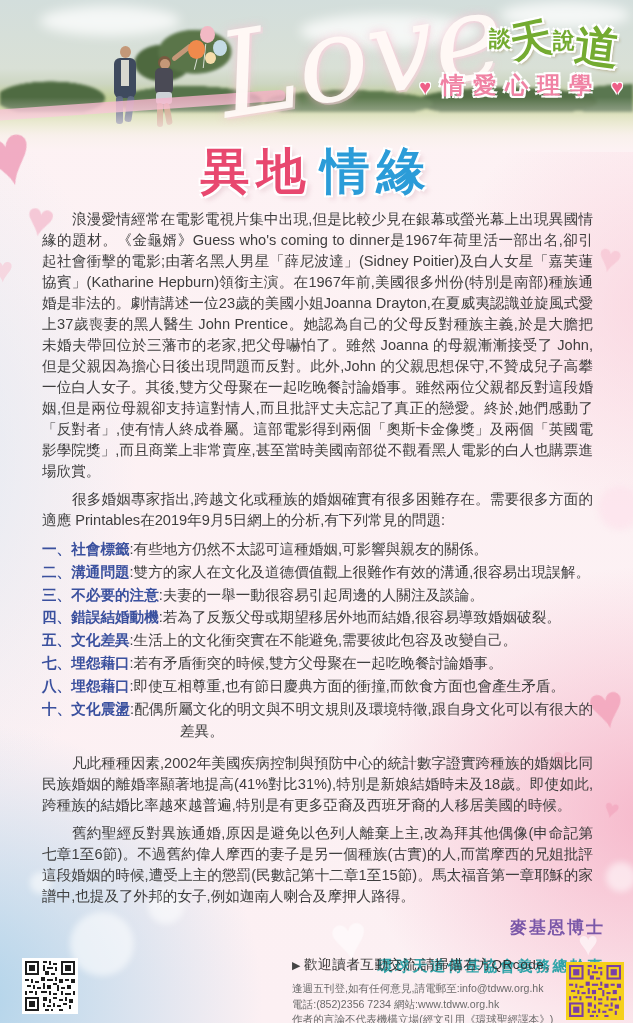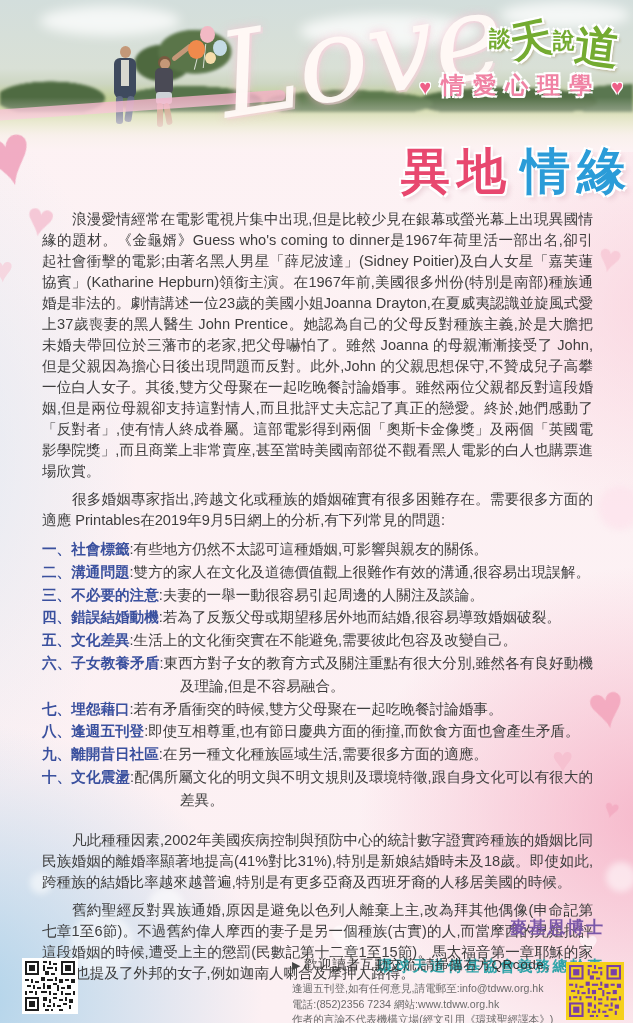--- a/index.html
+++ b/index.html
@@ -53,30 +53,30 @@
   .b1 { font-size:22px; transform:translateY(8px); }
   .b2 { font-size:42px; transform:rotate(-12deg) translateY(-4px); }
   .b3 { font-size:22px; transform:translateY(10px); }
   .b4 { font-size:44px; transform:rotate(7deg) translateY(2px); }
   .series { position:absolute; top:70px; right:10px; z-index:4; display:flex; align-items:center; gap:10px;
     font-size:23px; font-weight:bold; letter-spacing:9px; color:#f083a4;
     text-shadow:-2px -2px 0 #fff,2px -2px 0 #fff,-2px 2px 0 #fff,2px 2px 0 #fff; }
   .series .heart { font-size:20px; letter-spacing:0; color:#ee6088; transform:translateY(2px);
     text-shadow:-1px -1px 0 #fff,1px -1px 0 #fff,-1px 1px 0 #fff,1px 1px 0 #fff; }
   
-  .title { position:absolute; top:142px; left:0; width:100%; z-index:3; text-align:right;
+  .title { position:absolute; top:142px; left:0; width:100%; z-index:3; text-align:center;
     font-size:49px; font-weight:bold; letter-spacing:7px; line-height:1.2;
     text-shadow:-2px -2px 0 #fff,2px -2px 0 #fff,-2px 2px 0 #fff,2px 2px 0 #fff,4px 4px 5px rgba(150,60,90,.18); }
   .title .t1 { color:#e8486f; }
   .title .t2 { color:#2b9cd8; margin-left:8px; }
   
   .article { position:absolute; top:209px; left:42px; right:40px; z-index:3;
     font-size:14.6px; color:#3e3e3e; }
   .para { text-align:justify; line-height:21px; margin-bottom:7px; text-indent:2.05em; }
-  .issues { list-style:none; margin:2px 0 18px; }
+  .issues { list-style:none; margin:2px 0 10px; }
   .issues li { line-height:22.8px; padding-left:138px; text-indent:-138px; text-align:justify; }
   .issues .term { color:#3a509e; font-weight:bold; }
   
   .signature { position:absolute; top:916px; right:28px; z-index:3; text-align:right; }
   .signature .author { font-size:17px; font-weight:bold; color:#7a57a8; letter-spacing:2px; }
   .signature .role { margin-top:18px; font-size:15px; color:#2fa3a8; letter-spacing:2.5px;
     font-family:"Liberation Serif","DejaVu Serif",serif; font-weight:bold; }
   
   .qr { position:absolute; z-index:4; }
   .qr-left { left:22px; top:958px; width:56px; height:56px; background:#fff; padding:3px; }
@@ -171,24 +171,22 @@
 
   <main class="article">
     <p class="para">浪漫愛情經常在電影電視片集中出現,但是比較少見在銀幕或螢光幕上出現異國情緣的題材。《金龜婿》Guess who's coming to dinner是1967年荷里活一部出名,卻引起社會衝擊的電影;由著名黑人男星「薛尼波達」(Sidney Poitier)及白人女星「嘉芙蓮協賓」(Katharine Hepburn)領銜主演。在1967年前,美國很多州份(特別是南部)種族通婚是非法的。劇情講述一位23歲的美國小姐Joanna Drayton,在夏威夷認識並旋風式愛上37歲喪妻的黑人醫生 John Prentice。她認為自己的父母反對種族主義,於是大膽把未婚夫帶回位於三藩市的老家,把父母嚇怕了。雖然 Joanna 的母親漸漸接受了 John,但是父親因為擔心日後出現問題而反對。此外,John 的父親思想保守,不贊成兒子高攀一位白人女子。其後,雙方父母聚在一起吃晚餐討論婚事。雖然兩位父親都反對這段婚姻,但是兩位母親卻支持這對情人,而且批評丈夫忘記了真正的戀愛。終於,她們感動了「反對者」,使有情人終成眷屬。這部電影得到兩個「奧斯卡金像獎」及兩個「英國電影學院獎」,而且商業上非常賣座,甚至當時美國南部從不觀看黑人電影的白人也購票進場欣賞。</p>
     <p class="para">很多婚姻專家指出,跨越文化或種族的婚姻確實有很多困難存在。需要很多方面的適應 Printables在2019年9月5日網上的分析,有下列常見的問題:</p>
     <ul class="issues">
       <li><span class="term">一、社會標籤</span><span>:有些地方仍然不太認可這種婚姻,可影響與親友的關係。</span></li>
       <li><span class="term">二、溝通問題</span><span>:雙方的家人在文化及道德價值觀上很難作有效的溝通,很容易出現誤解。</span></li>
       <li><span class="term">三、不必要的注意</span><span>:夫妻的一舉一動很容易引起周邊的人關注及談論。</span></li>
       <li><span class="term">四、錯誤結婚動機</span><span>:若為了反叛父母或期望移居外地而結婚,很容易導致婚姻破裂。</span></li>
       <li><span class="term">五、文化差異</span><span>:生活上的文化衝突實在不能避免,需要彼此包容及改變自己。</span></li>
-      <li><span class="term">六、子女教養矛盾</span><span>:東西方對子女的教育方式及關注重點有很大分別,雖然各有良好動機及理論,但是不容易融合。</span></li>
       <li><span class="term">七、埋怨藉口</span><span>:若有矛盾衝突的時候,雙方父母聚在一起吃晚餐討論婚事。</span></li>
-      <li><span class="term">八、逢週五刊登</span><span>:即使互相尊重,也有節日慶典方面的衝撞,而飲食方面也會產生矛盾。</span></li>
-      <li><span class="term">九、離開昔日社區</span><span>:在另一種文化種族區域生活,需要很多方面的適應。</span></li>
+      <li><span class="term">八、埋怨藉口</span><span>:即使互相尊重,也有節日慶典方面的衝撞,而飲食方面也會產生矛盾。</span></li>
       <li><span class="term">十、文化震盪</span><span>:配偶所屬文化的明文與不明文規則及環境特徵,跟自身文化可以有很大的差異。</span></li>
     </ul>
     <p class="para">凡此種種因素,2002年美國疾病控制與預防中心的統計數字證實跨種族的婚姻比同民族婚姻的離婚率顯著地提高(41%對比31%),特別是新娘結婚時未及18歲。即使如此,跨種族的結婚比率越來越普遍,特別是有更多亞裔及西班牙裔的人移居美國的時候。</p>
     <p class="para">舊約聖經反對異族通婚,原因是避免以色列人離棄上主,改為拜其他偶像(申命記第七章1至6節)。不過舊約偉人摩西的妻子是另一個種族(古實)的人,而當摩西的兄姐批評這段婚姻的時候,遭受上主的懲罰(民數記第十二章1至15節)。馬太福音第一章耶穌的家譜中,也提及了外邦的女子,例如迦南人喇合及摩押人路得。</p>
   </main>
 
   <div class="signature">
     <div class="author">麥基恩博士</div>
     <div class="role">環球天道傳基協會義務總幹事</div>
   </div>

